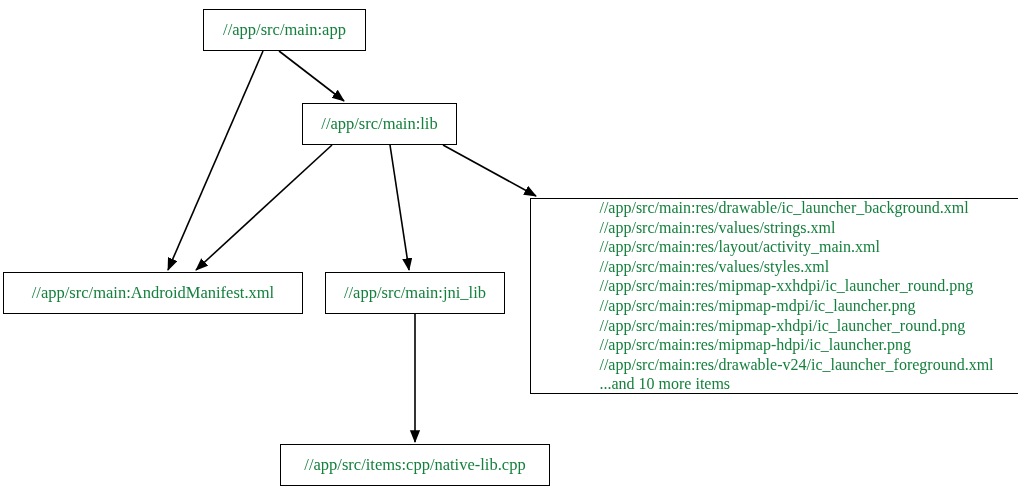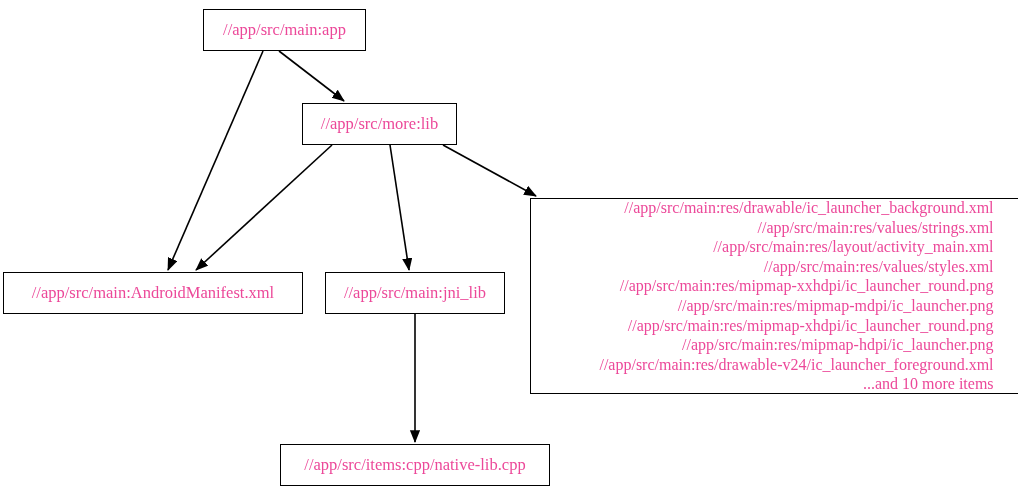--- a/index.html
+++ b/index.html
@@ -22,25 +22,25 @@
     top: 0;
     width: 1018px;
     height: 496px;
     pointer-events: none;
   }
   .node {
     position: absolute;
     box-sizing: border-box;
     border: 1px solid #000000;
     background: #ffffff;
-    color: #ec4899;
+    color: #15803d;
     display: flex;
     align-items: center;
     justify-content: center;
-    text-align: right;
+    text-align: left;
     white-space: nowrap;
     font-size: 16.5px;
     line-height: 1.15;
   }
   .node-label {
     display: block;
     padding: 0 8px;
   }
   .node-multi {
     white-space: pre-line;
@@ -72,21 +72,21 @@
         <line x1="443" y1="145" x2="536" y2="196" stroke="#000000" stroke-width="1.6" marker-end="url(#arrowhead)"></line>
         <line x1="415" y1="314" x2="415" y2="442" stroke="#000000" stroke-width="1.6" marker-end="url(#arrowhead)"></line>
       </g>
   </svg>
 
   <div class="node" style="left: 203px; top: 9px; width: 163px; height: 42px; border-color: rgb(0, 0, 0); background: rgb(255, 255, 255);">
     <span class="node-label">//app/src/main:app</span>
   </div>
 
   <div class="node" style="left: 302px; top: 103px; width: 155px; height: 42px; border-color: rgb(0, 0, 0); background: rgb(255, 255, 255);">
-    <span class="node-label">//app/src/more:lib</span>
+    <span class="node-label">//app/src/main:lib</span>
   </div>
 
   <div class="node" style="left: 325px; top: 272px; width: 180px; height: 42px; border-color: rgb(0, 0, 0); background: rgb(255, 255, 255);">
     <span class="node-label">//app/src/main:jni_lib</span>
   </div>
 
   <div class="node" style="left: 3px; top: 272px; width: 300px; height: 42px; border-color: rgb(0, 0, 0); background: rgb(255, 255, 255);">
     <span class="node-label">//app/src/main:AndroidManifest.xml</span>
   </div>
 

